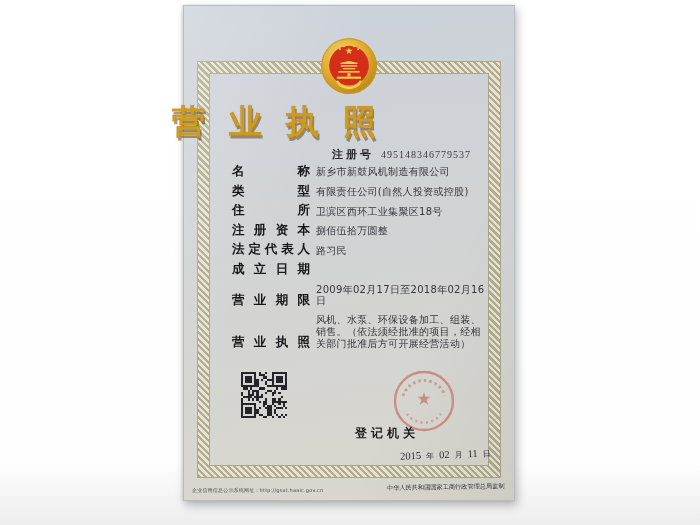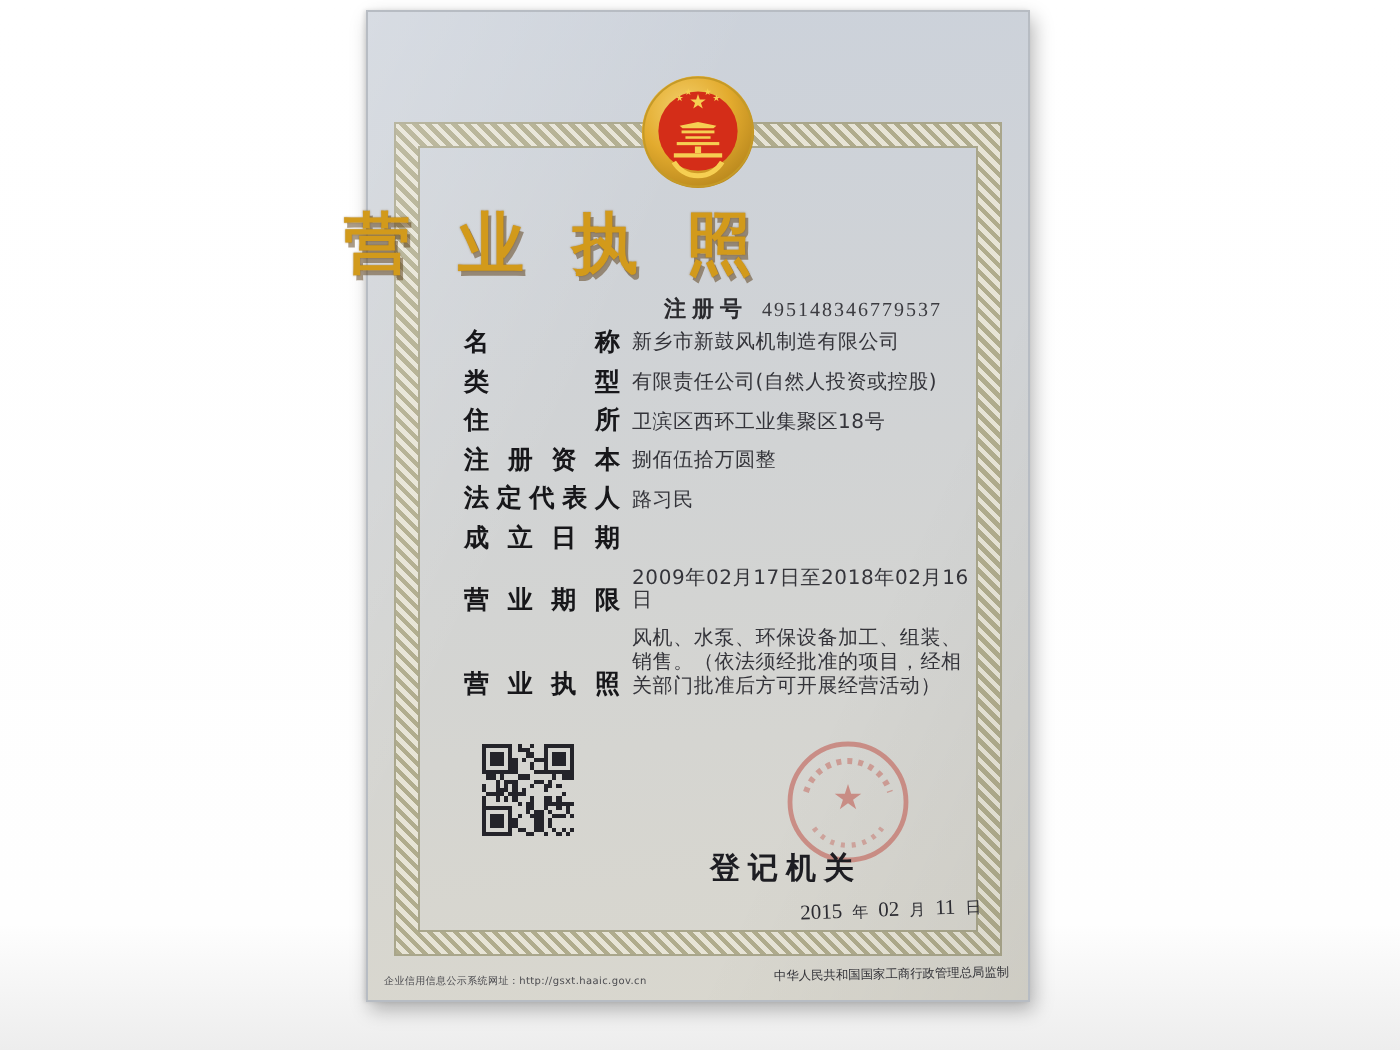--- a/index.html
+++ b/index.html
@@ -33,21 +33,21 @@
   .field-row{display:flex;align-items:flex-end;margin-bottom:5.6px;}
   .f-label{flex:0 0 78px;display:inline-block;width:78px;text-align:justify;text-align-last:justify;
            font-size:12.5px;font-weight:bold;color:#17171a;line-height:14px;}
   .f-value{margin-left:6px;width:172px;font-size:10px;line-height:1.16;color:#34343a;
            padding-top:2px;letter-spacing:.3px;}
   
   .qr{position:absolute;left:57px;top:366px;width:47px;height:47px;z-index:2;}
   .qr i{position:absolute;width:2.2px;height:2.2px;background:#24242a;}
   .seal{position:absolute;left:207px;top:362px;width:66px;height:66px;opacity:.55;z-index:1;
         filter:blur(.3px);}
-  .registrar{position:absolute;left:171px;top:419px;font-size:15px;font-weight:bold;
+  .registrar{position:absolute;left:171px;top:419px;font-size:12px;font-weight:bold;
              letter-spacing:4px;color:#1d1d22;z-index:2;}
   .issue-date{position:absolute;left:213px;top:437px;transform:rotate(-2.2deg);z-index:2;
               color:#2c2c32;white-space:nowrap;}
   .issue-date .num{font-size:10.5px;font-family:"Liberation Serif",serif;margin:0 3px;}
   .issue-date .unit{font-size:8px;margin:0 2px;}
   
   .footer-left{position:absolute;left:8px;top:481px;font-size:5px;color:#4c4c50;
                letter-spacing:.2px;z-index:2;white-space:nowrap;}
   .footer-right{position:absolute;left:203px;top:477px;font-size:6.2px;color:#333338;
                 z-index:2;white-space:nowrap;transform:rotate(-1deg);}

